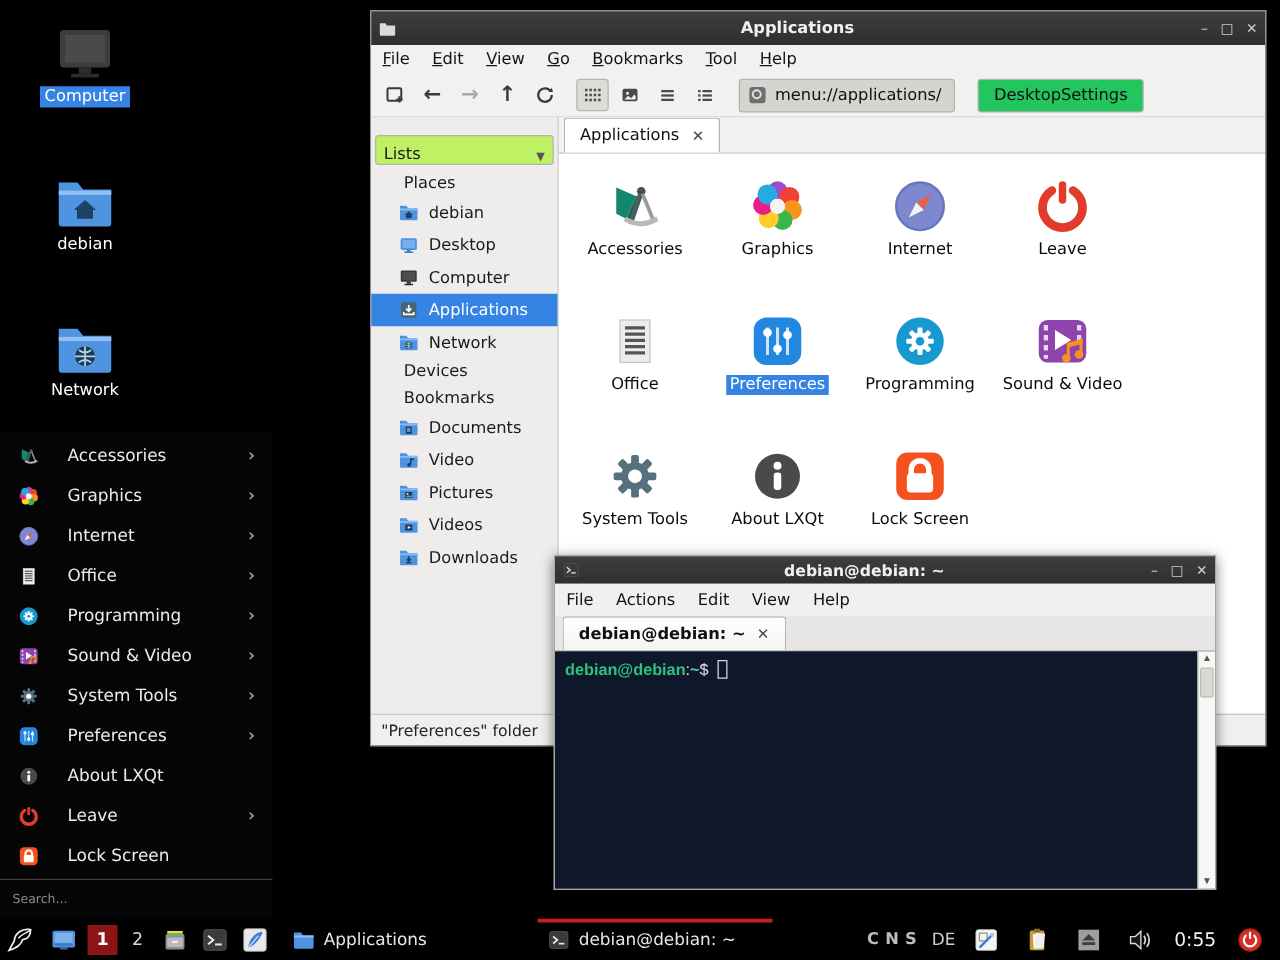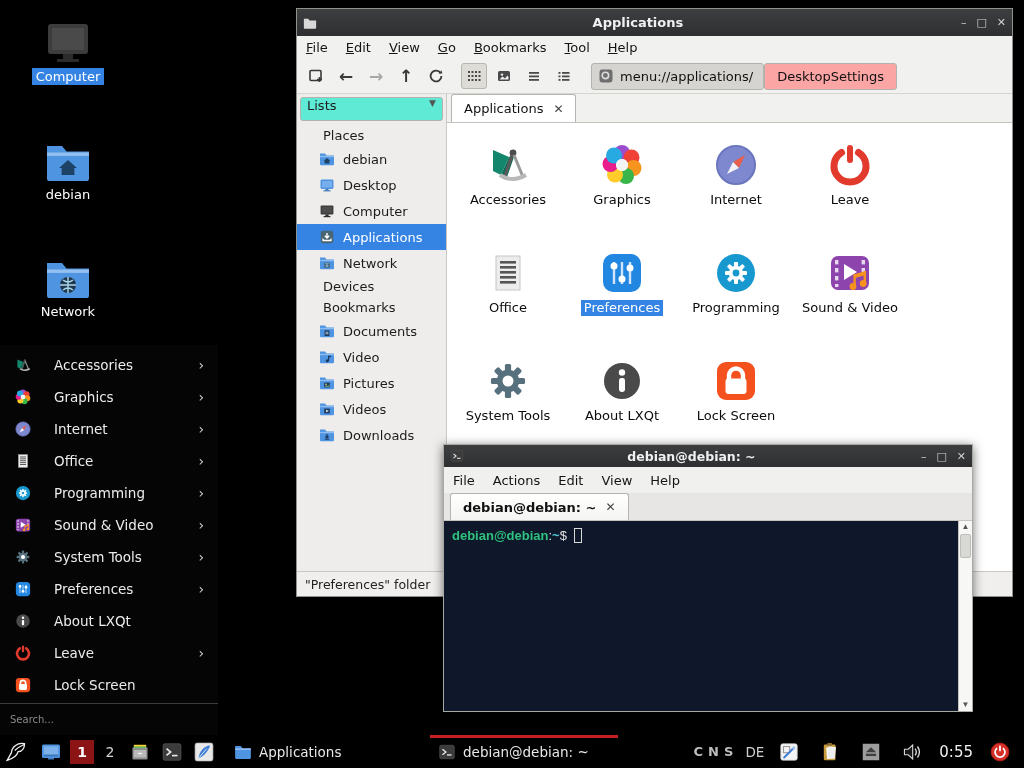--- a/index.html
+++ b/index.html
@@ -31,27 +31,27 @@
 
   .menubar{display:flex;align-items:center;background:#f1f1ef;font-size:13px;color:#151515;flex:0 0 auto;}
   .menubar .mitem{padding:4px 9px;cursor:pointer;}
 
   
   #fm{left:296px;top:8px;width:717px;height:589px;z-index:1;}
   #fm .toolbar{height:35px;display:flex;align-items:center;gap:4px;padding:0 6px;background:#f1f1ef;border-bottom:1px solid #d6d5d1;flex:0 0 auto;}
   .tbtn{width:26px;height:26px;display:flex;align-items:center;justify-content:center;border-radius:3px;cursor:pointer;color:#3a3a3a;font-size:17px;font-weight:bold;}
   .tbtn.disabled{color:#a8a8a4;}
   .tbtn.pressed{background:#dddcd7;border:1px solid #b7b6b0;}
-  .addrwrap{display:flex;align-items:center;gap:0;margin-left:10px;}
+  .addrwrap{display:flex;align-items:center;gap:18px;margin-left:10px;}
   .addrfield{display:flex;align-items:center;gap:6px;height:27px;background:#d5d4d0;border:1px solid #b3b2ac;border-radius:3px;padding:0 10px 0 6px;font-size:13px;color:#111;cursor:text;}
-  .addrbtn{height:27px;background:#fca5a5;border:1px solid #b3b2ac;border-radius:3px;padding:0 12px;font-size:13px;color:#111;display:flex;align-items:center;cursor:pointer;}
+  .addrbtn{height:27px;background:#22c55e;border:1px solid #b3b2ac;border-radius:3px;padding:0 12px;font-size:13px;color:#111;display:flex;align-items:center;cursor:pointer;}
 
   #fm .main{flex:1;display:flex;min-height:0;}
   #fm .sidebar{width:150px;background:#eeedeb;border-right:1px solid #c9c8c3;display:flex;flex-direction:column;font-size:13px;color:#1c1c1c;}
-  .combo{margin:3px 3px 4px 3px;height:24px;background:#5eead4;border:1px solid #b3b2ac;border-radius:3px;display:flex;align-items:flex-start;padding:0 6px;cursor:pointer;}
+  .combo{margin:14px 3px 4px 3px;height:24px;background:#bef264;border:1px solid #b3b2ac;border-radius:3px;display:flex;align-items:flex-end;padding:0 6px;cursor:pointer;}
   .combo .cbl{flex:1;}
   .combo .arr{font-size:9px;color:#555;}
   .side-hdr{padding:3px 6px;margin-left:20px;}
   .side-item{height:26px;display:flex;align-items:center;gap:8px;padding-left:22px;cursor:pointer;white-space:nowrap;}
   .side-item.sel{background:#3584e4;color:#fff;}
 
   #fm .contentcol{flex:1;display:flex;flex-direction:column;min-width:0;}
   .tabrow{height:29px;background:#f1f1ef;display:flex;align-items:flex-end;border-bottom:1px solid #c2c1bc;flex:0 0 auto;}
   .tab-active{height:28px;background:#fff;border:1px solid #b5b4ae;border-bottom:none;border-radius:3px 3px 0 0;display:flex;align-items:center;gap:10px;padding:0 12px;font-size:13px;color:#111;margin-left:4px;cursor:pointer;}
   .tclose{color:#444;font-size:12px;cursor:pointer;}

